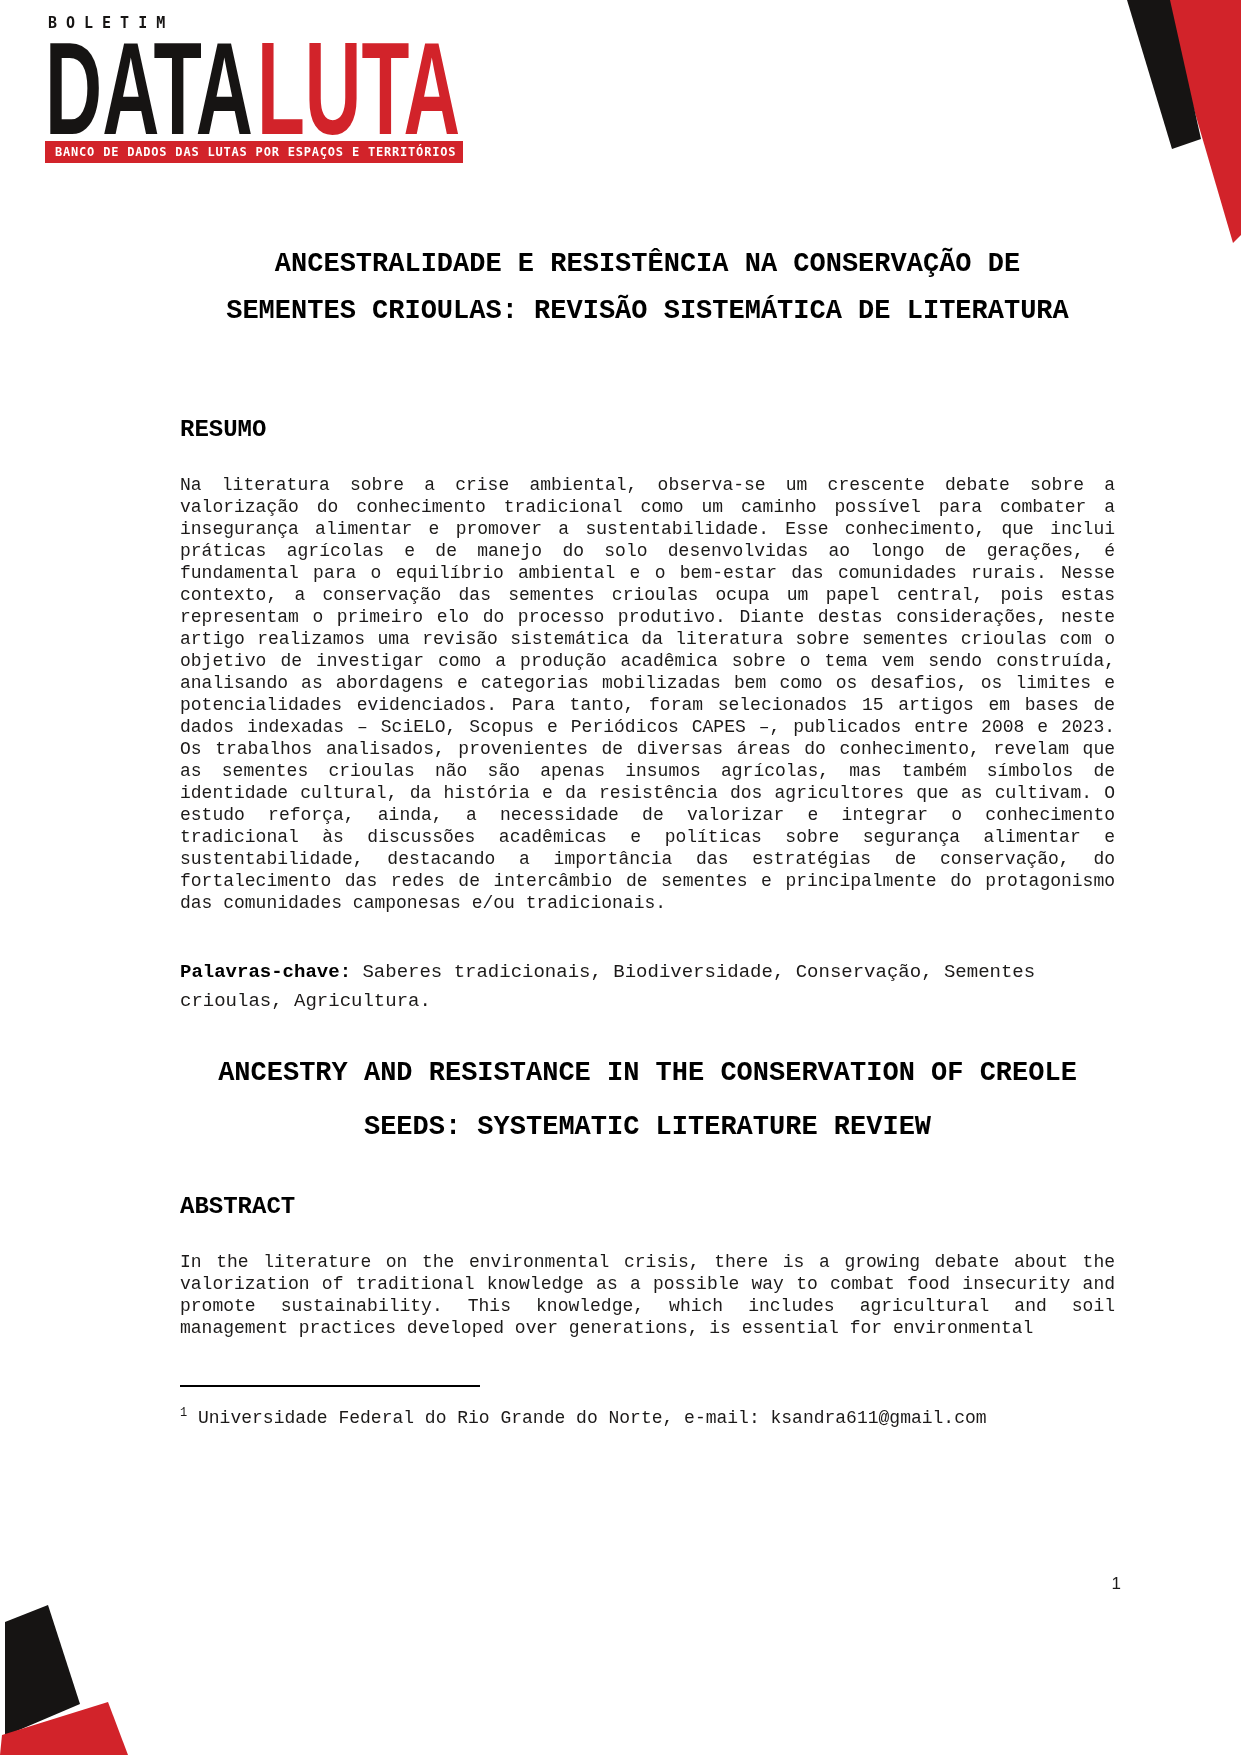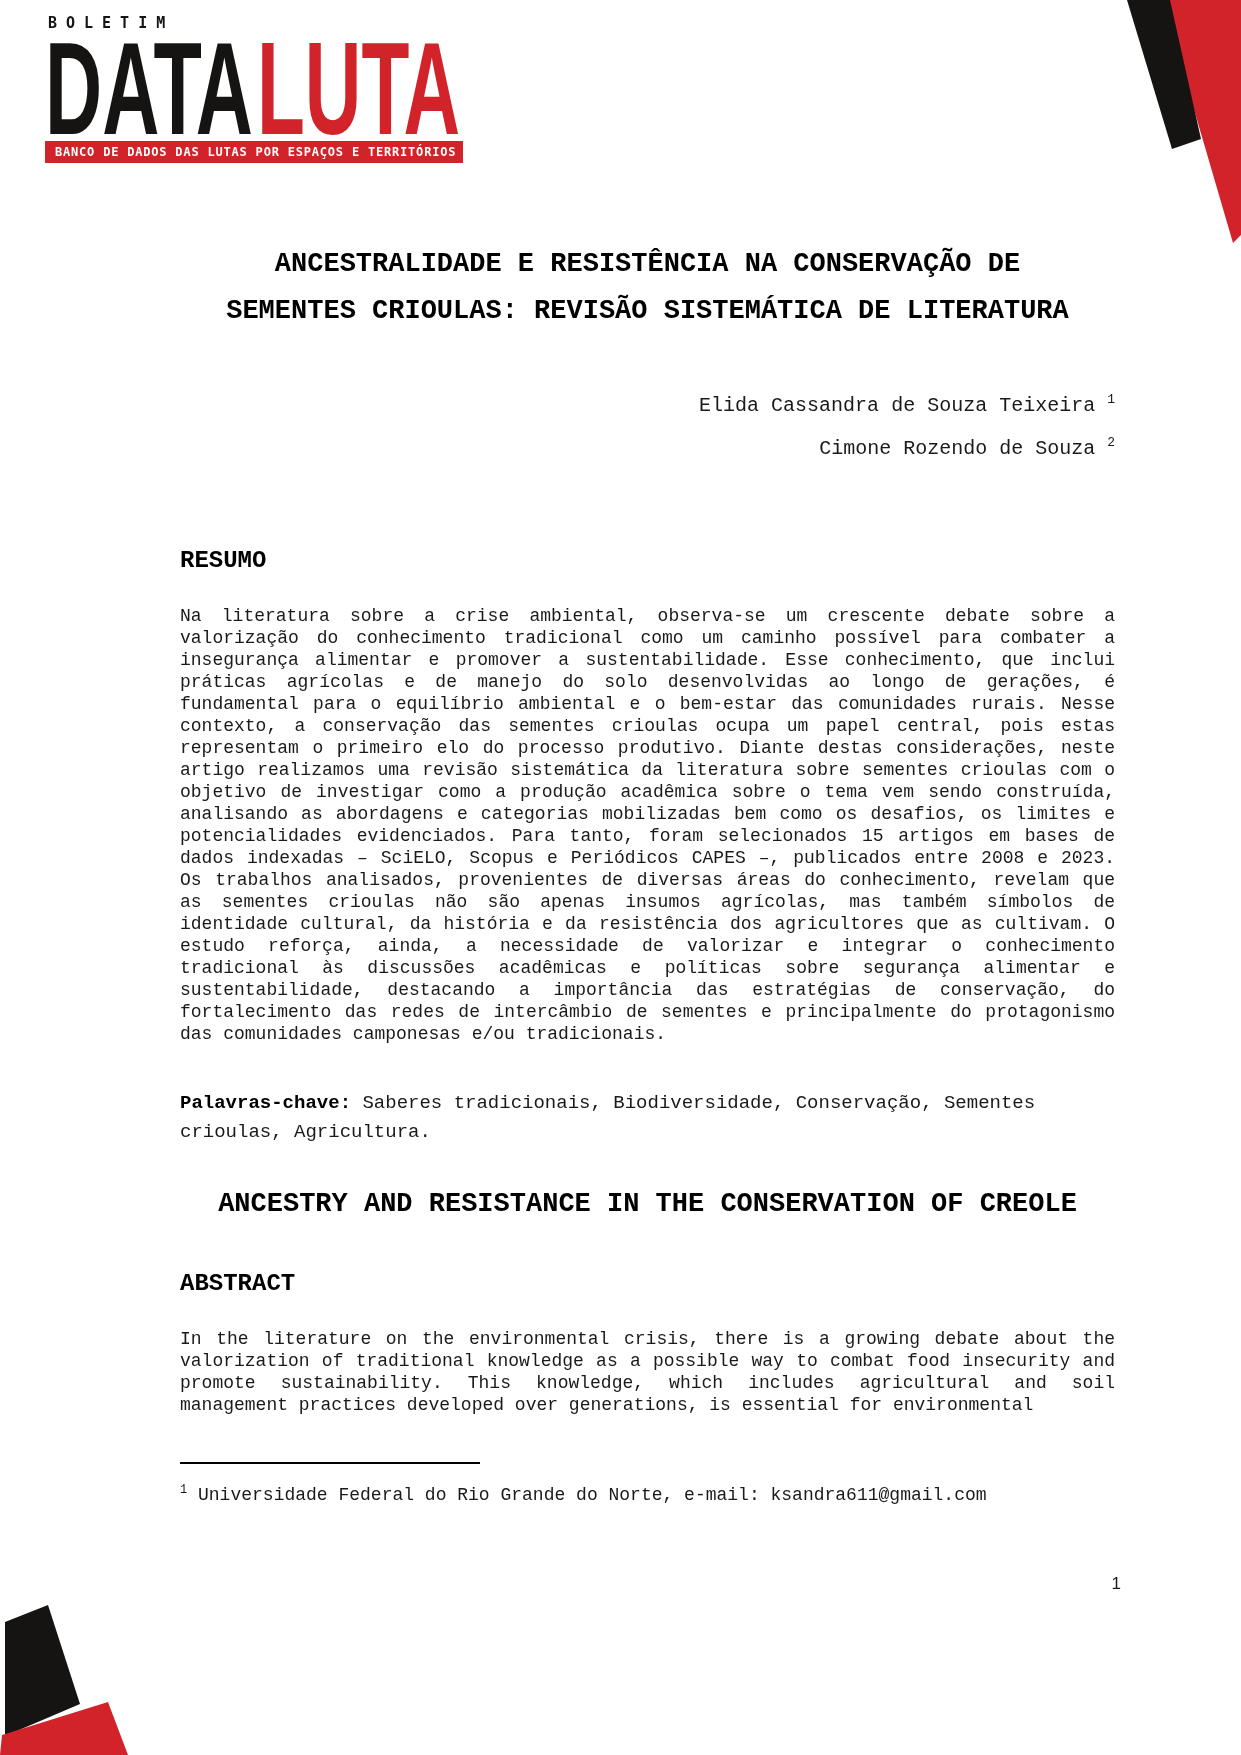--- a/index.html
+++ b/index.html
@@ -161,33 +161,30 @@
     <div class="banner">BANCO DE DADOS DAS LUTAS POR ESPAÇOS E TERRITÓRIOS</div>
   </header>
 
   <main class="content">
 
     <h1 class="title title-pt">
         <span class="tline">ANCESTRALIDADE E RESISTÊNCIA NA CONSERVAÇÃO DE</span>
         <span class="tline">SEMENTES CRIOULAS: REVISÃO SISTEMÁTICA DE LITERATURA</span>
       </h1>
 
-    <div class="authors">
-      <div class="author"><span>Elida Cassandra de Souza Teixeira</span> <sup>1</sup></div>
-      <div class="author"><span>Cimone Rozendo de Souza</span> <sup>2</sup></div>
-    </div>
 
     <h2 class="section-heading resumo">RESUMO</h2>
 
     <p class="body-text">Na literatura sobre a crise ambiental, observa-se um crescente debate sobre a valorização do conhecimento tradicional como um caminho possível para combater a insegurança alimentar e promover a sustentabilidade. Esse conhecimento, que inclui práticas agrícolas e de manejo do solo desenvolvidas ao longo de gerações, é fundamental para o equilíbrio ambiental e o bem-estar das comunidades rurais. Nesse contexto, a conservação das sementes crioulas ocupa um papel central, pois estas representam o primeiro elo do processo produtivo. Diante destas considerações, neste artigo realizamos uma revisão sistemática da literatura sobre sementes crioulas com o objetivo de investigar como a produção acadêmica sobre o tema vem sendo construída, analisando as abordagens e categorias mobilizadas bem como os desafios, os limites e potencialidades evidenciados. Para tanto, foram selecionados 15 artigos em bases de dados indexadas – SciELO, Scopus e Periódicos CAPES –, publicados entre 2008 e 2023. Os trabalhos analisados, provenientes de diversas áreas do conhecimento, revelam que as sementes crioulas não são apenas insumos agrícolas, mas também símbolos de identidade cultural, da história e da resistência dos agricultores que as cultivam. O estudo reforça, ainda, a necessidade de valorizar e integrar o conhecimento tradicional às discussões acadêmicas e políticas sobre segurança alimentar e sustentabilidade, destacando a importância das estratégias de conservação, do fortalecimento das redes de intercâmbio de sementes e principalmente do protagonismo das comunidades camponesas e/ou tradicionais.</p>
 
     <p class="keywords"><b>Palavras-chave:</b> <span>Saberes tradicionais, Biodiversidade, Conservação, Sementes crioulas, Agricultura.</span></p>
 
     <h1 class="title title-en">
         <span class="tline">ANCESTRY AND RESISTANCE IN THE CONSERVATION OF CREOLE</span>
+        <span class="tline">SEEDS: SYSTEMATIC LITERATURE REVIEW</span>
       </h1>
 
     <h2 class="section-heading abstract">ABSTRACT</h2>
 
     <p class="body-text">In the literature on the environmental crisis, there is a growing debate about the valorization of traditional knowledge as a possible way to combat food insecurity and promote sustainability. This knowledge, which includes agricultural and soil management practices developed over generations, is essential for environmental</p>
 
     <div class="footnotes">
       <div class="fn-rule"></div>
       <div class="fn"><sup>1</sup> <span>Universidade Federal do Rio Grande do Norte, e-mail: ksandra611@gmail.com</span></div>
     </div>

